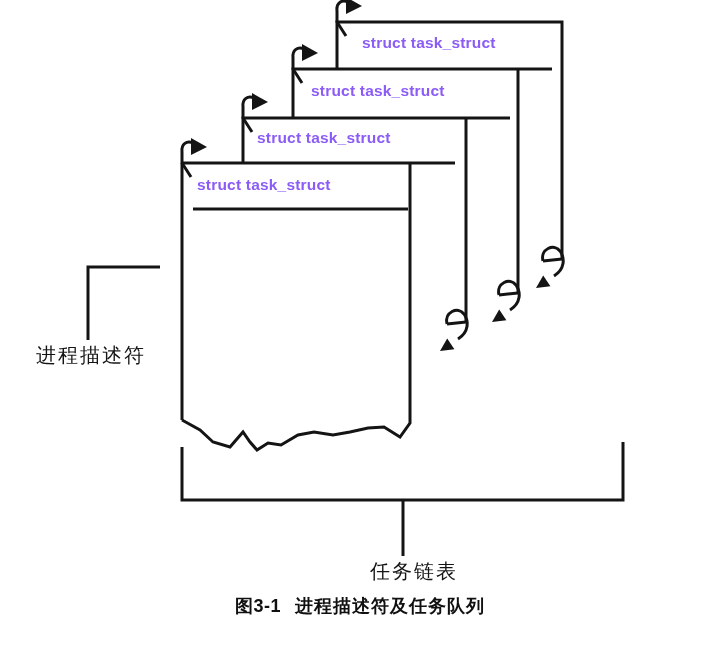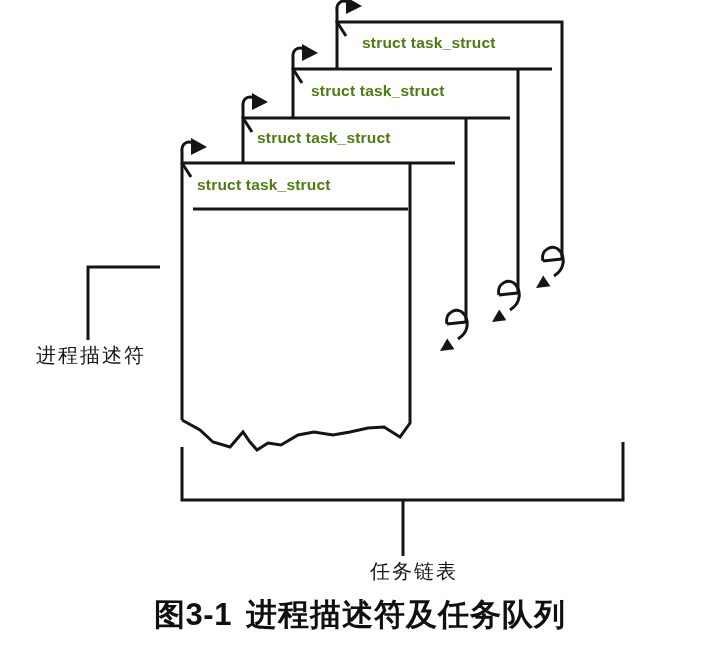--- a/index.html
+++ b/index.html
@@ -11,21 +11,21 @@
     color:#141414;
     overflow:hidden;
   }
   .lines{position:absolute;left:0;top:0;}
   .txt{position:absolute;white-space:nowrap;}
   .card-title{
     font-family:"Liberation Sans",sans-serif;
     font-weight:bold;
     font-size:15.5px;
     letter-spacing:0.2px;
-    color:#4d7c0f;
+    color:#8b5cf6;
   }
   .t1{left:197px;top:176px;}
   .t2{left:257px;top:129px;}
   .t3{left:311px;top:82px;}
   .t4{left:362px;top:34px;}
   .fields{
     position:absolute;left:197px;top:226px;width:212px;
     font-family:"Liberation Serif",serif;
     font-weight:bold;
     font-size:16.5px;
@@ -39,21 +39,21 @@
     letter-spacing:2px;
     color:#141414;
   }
   .lbl-left{left:36px;top:342px;}
   .lbl-bottom{left:368px;top:558px;width:92px;text-align:center;}
   .caption{
     position:absolute;left:145px;top:594px;width:430px;
     text-align:center;
     font-family:"Liberation Sans",sans-serif;
     font-weight:bold;
-    font-size:31px;
+    font-size:18px;
     letter-spacing:1px;
     color:#101010;
   }
   .caption .num{margin-right:14px;letter-spacing:0.5px;}
 </style>
 </head>
 <body>
 
 <div class="page">
 

